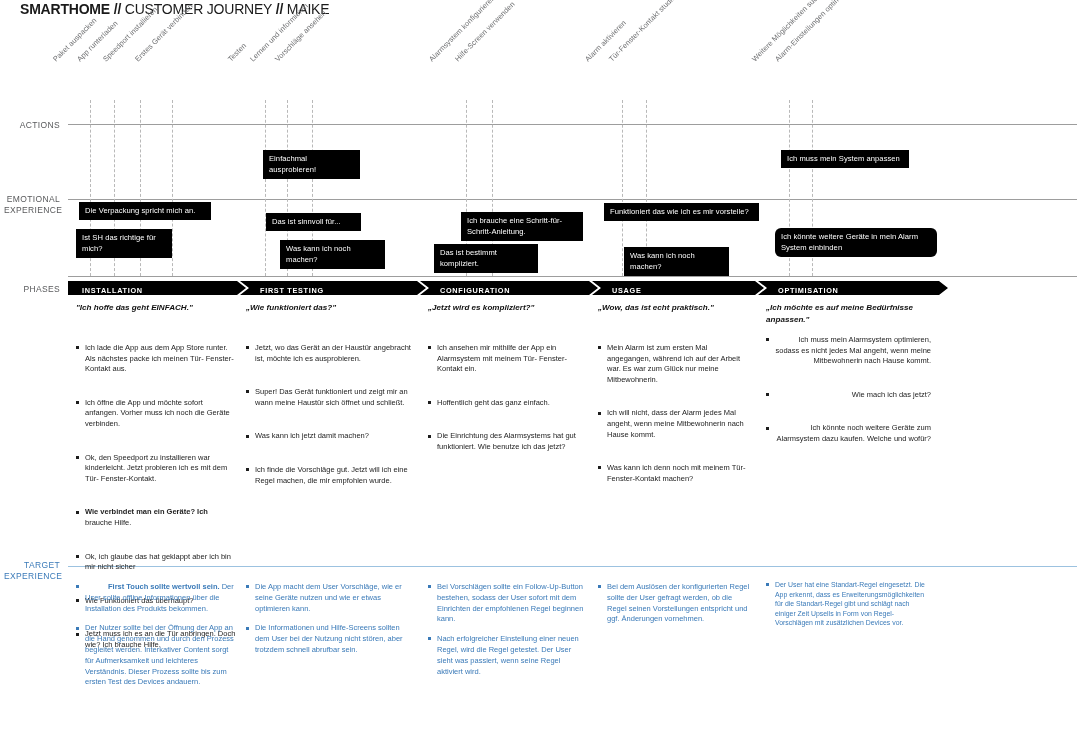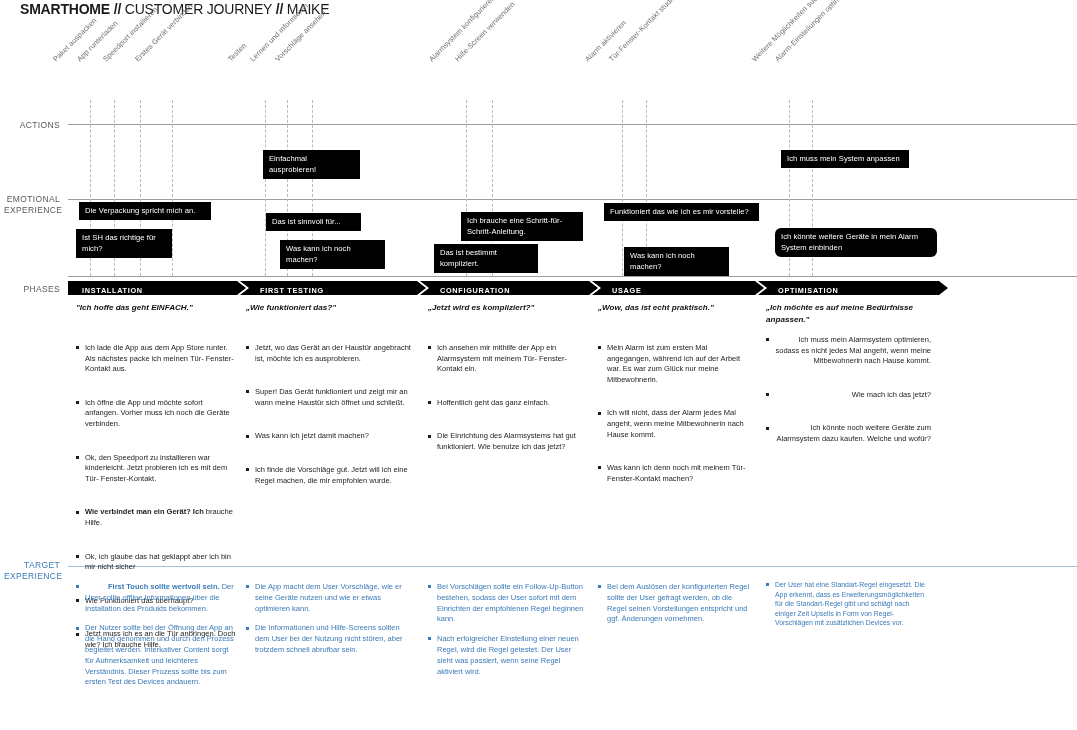--- a/index.html
+++ b/index.html
@@ -182,21 +182,21 @@
 
   <div id="phase-layer">
       <div class="phase first" style="left: 68px; top: 281px; width: 178px;">
         <span>INSTALLATION</span>
       </div>
       <div class="colhead" style="left: 76px; top: 302px; width: 160px;">"Ich hoffe das geht EINFACH."</div>
       <ul class="bullets" style="left: 76px; top: 320px; width: 160px;">
         <li>Ich lade die App aus dem App Store runter. Als nächstes packe ich meinen Tür- Fenster-Kontakt aus.</li>
         <li>Ich öffne die App und möchte sofort anfangen. Vorher muss ich noch die Geräte verbinden.</li>
         <li>Ok, den Speedport zu installieren war kinderleicht. Jetzt probieren ich es mit dem Tür- Fenster-Kontakt.</li>
-        <li><b>Wie verbindet man ein Gerät? Ich</b> brauche Hilfe.</li>
+        <li><b>Wie verbindet man ein Geräte? Ich</b> brauche Hilfe.</li>
         <li>Ok, ich glaube das hat geklappt aber ich bin mir nicht sicher</li>
         <li>Wie Funktioniert das überhaupt?</li>
         <li>Jetzt muss ich es an die Tür anbringen. Doch wie? Ich brauche Hilfe.</li>
       </ul>
       <div class="phase" style="left: 240px; top: 281px; width: 186px;">
         <span>FIRST TESTING</span>
       </div>
       <div class="colhead" style="left: 246px; top: 302px; width: 165px;">„Wie funktioniert das?"</div>
       <ul class="bullets" style="left: 246px; top: 320px; width: 165px;">
         <li>Jetzt, wo das Gerät an der Haustür angebracht ist, möchte ich es ausprobieren.</li>

